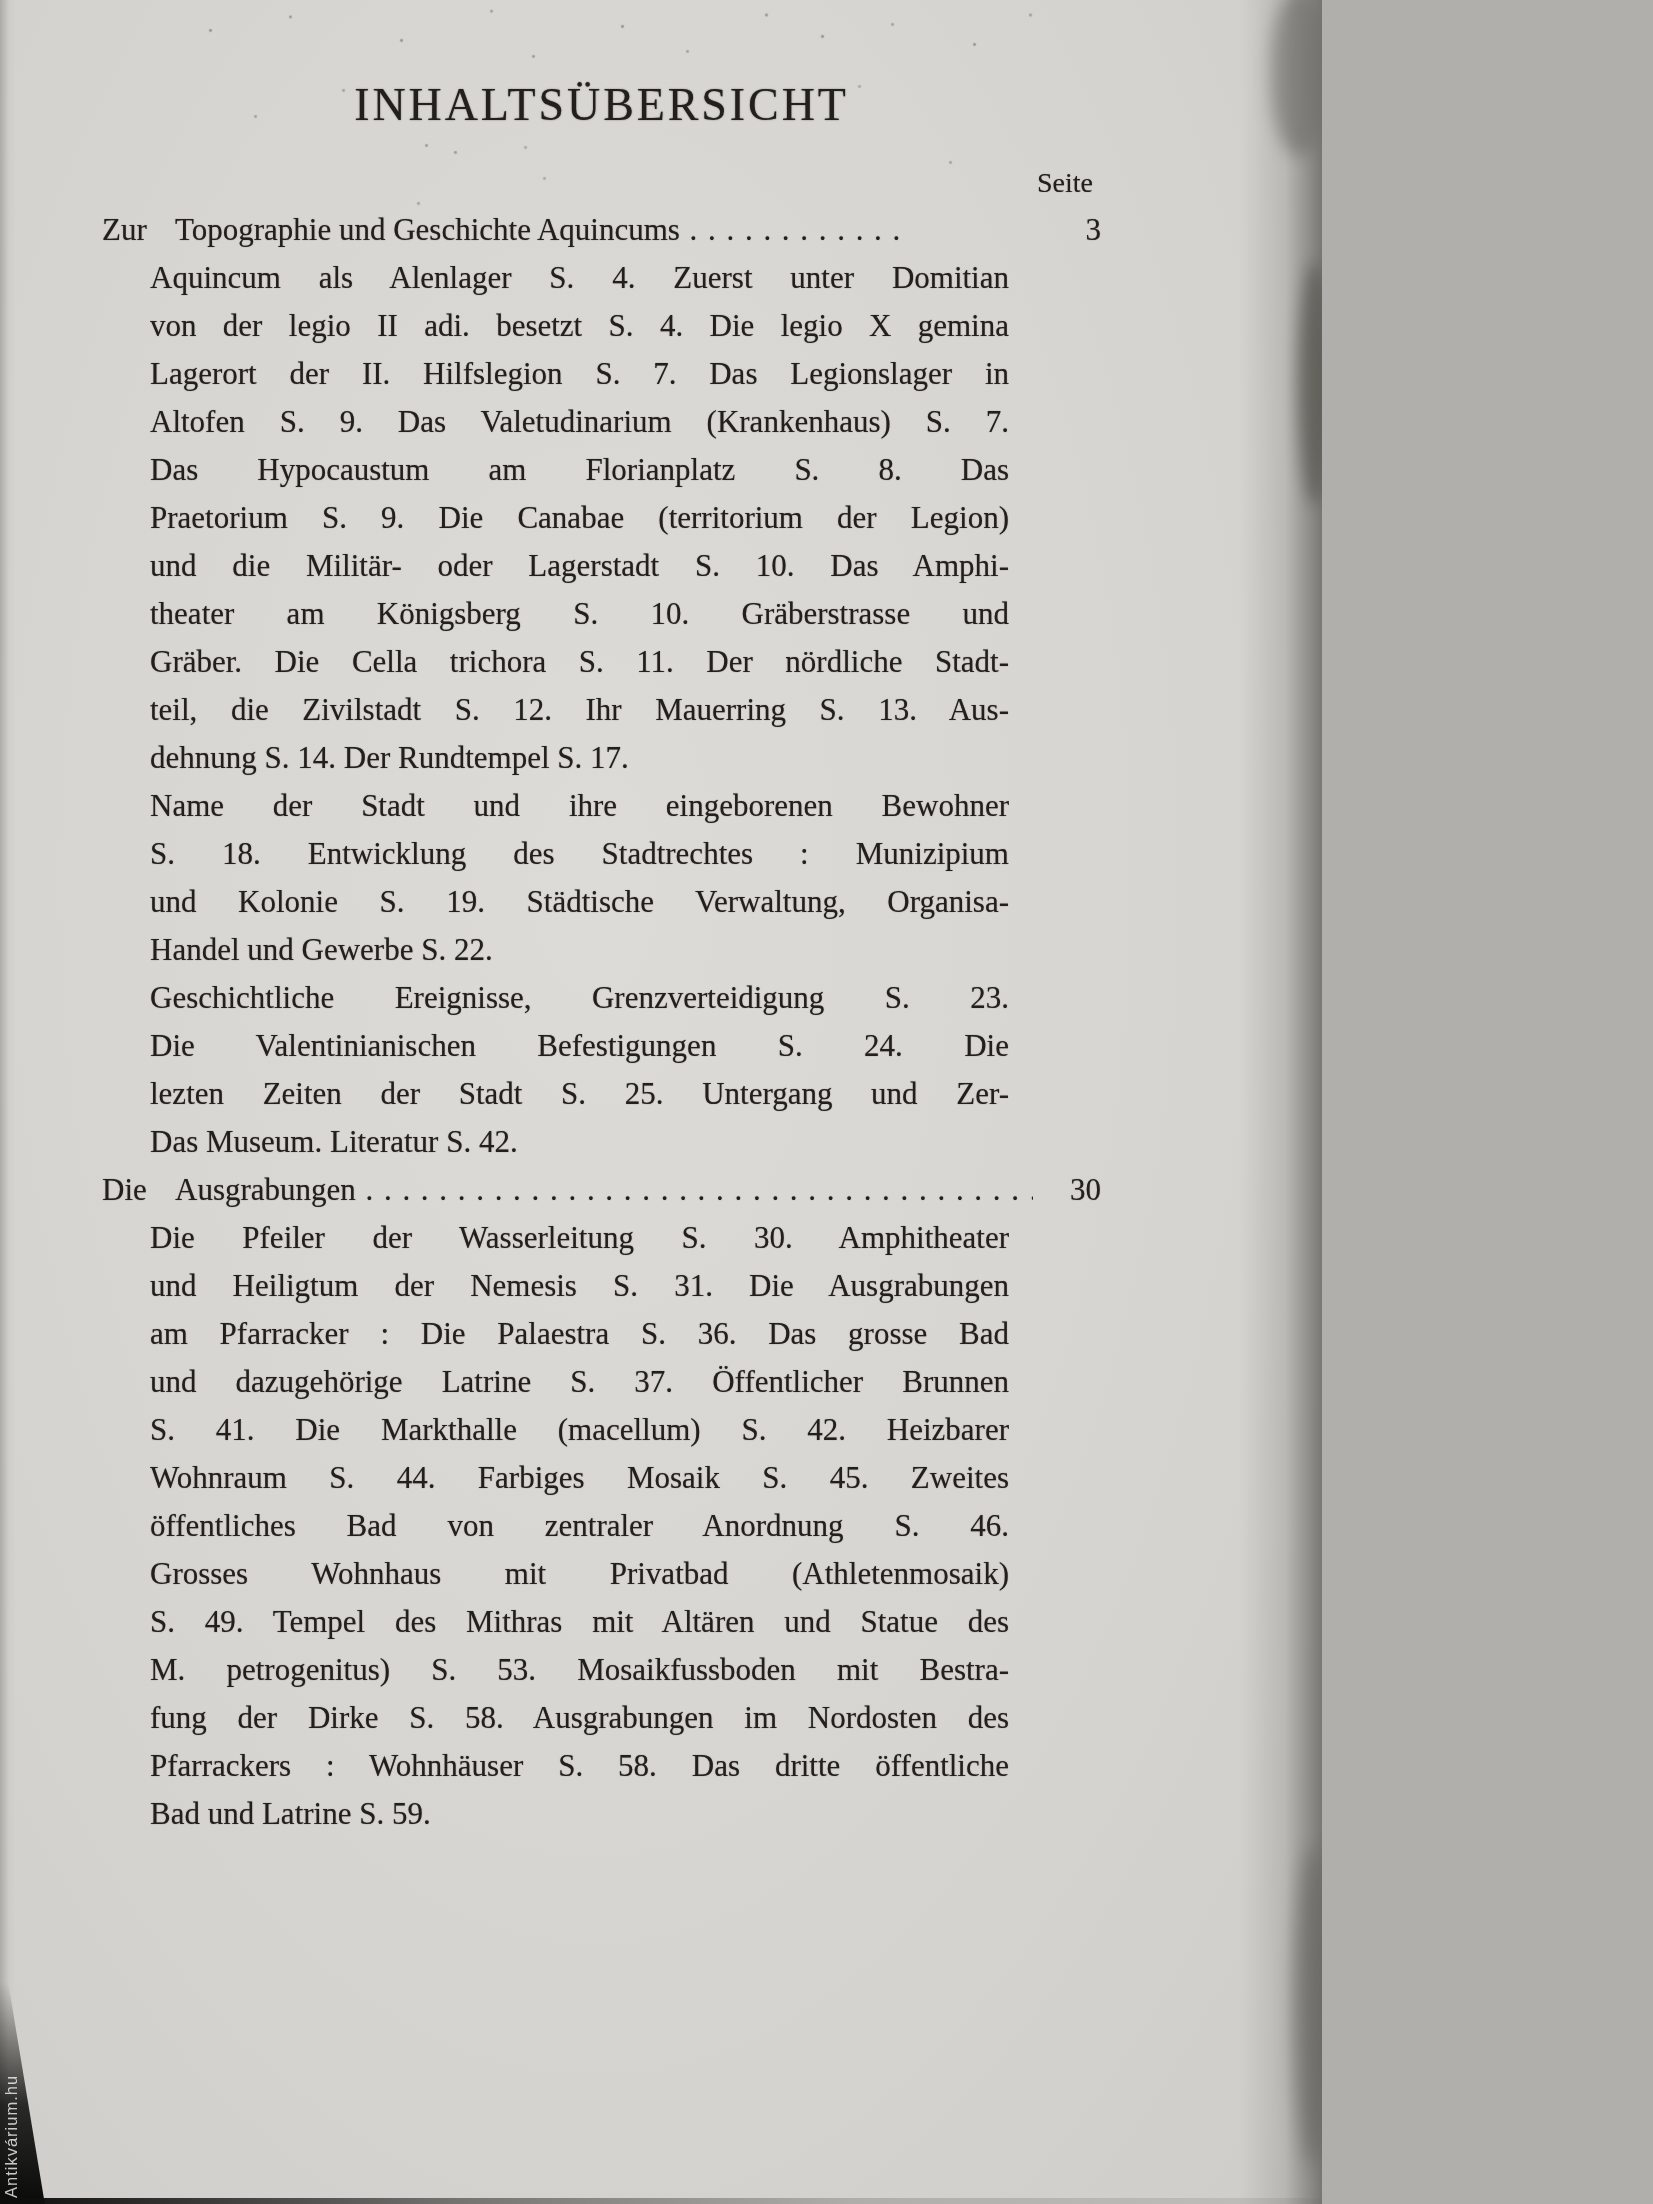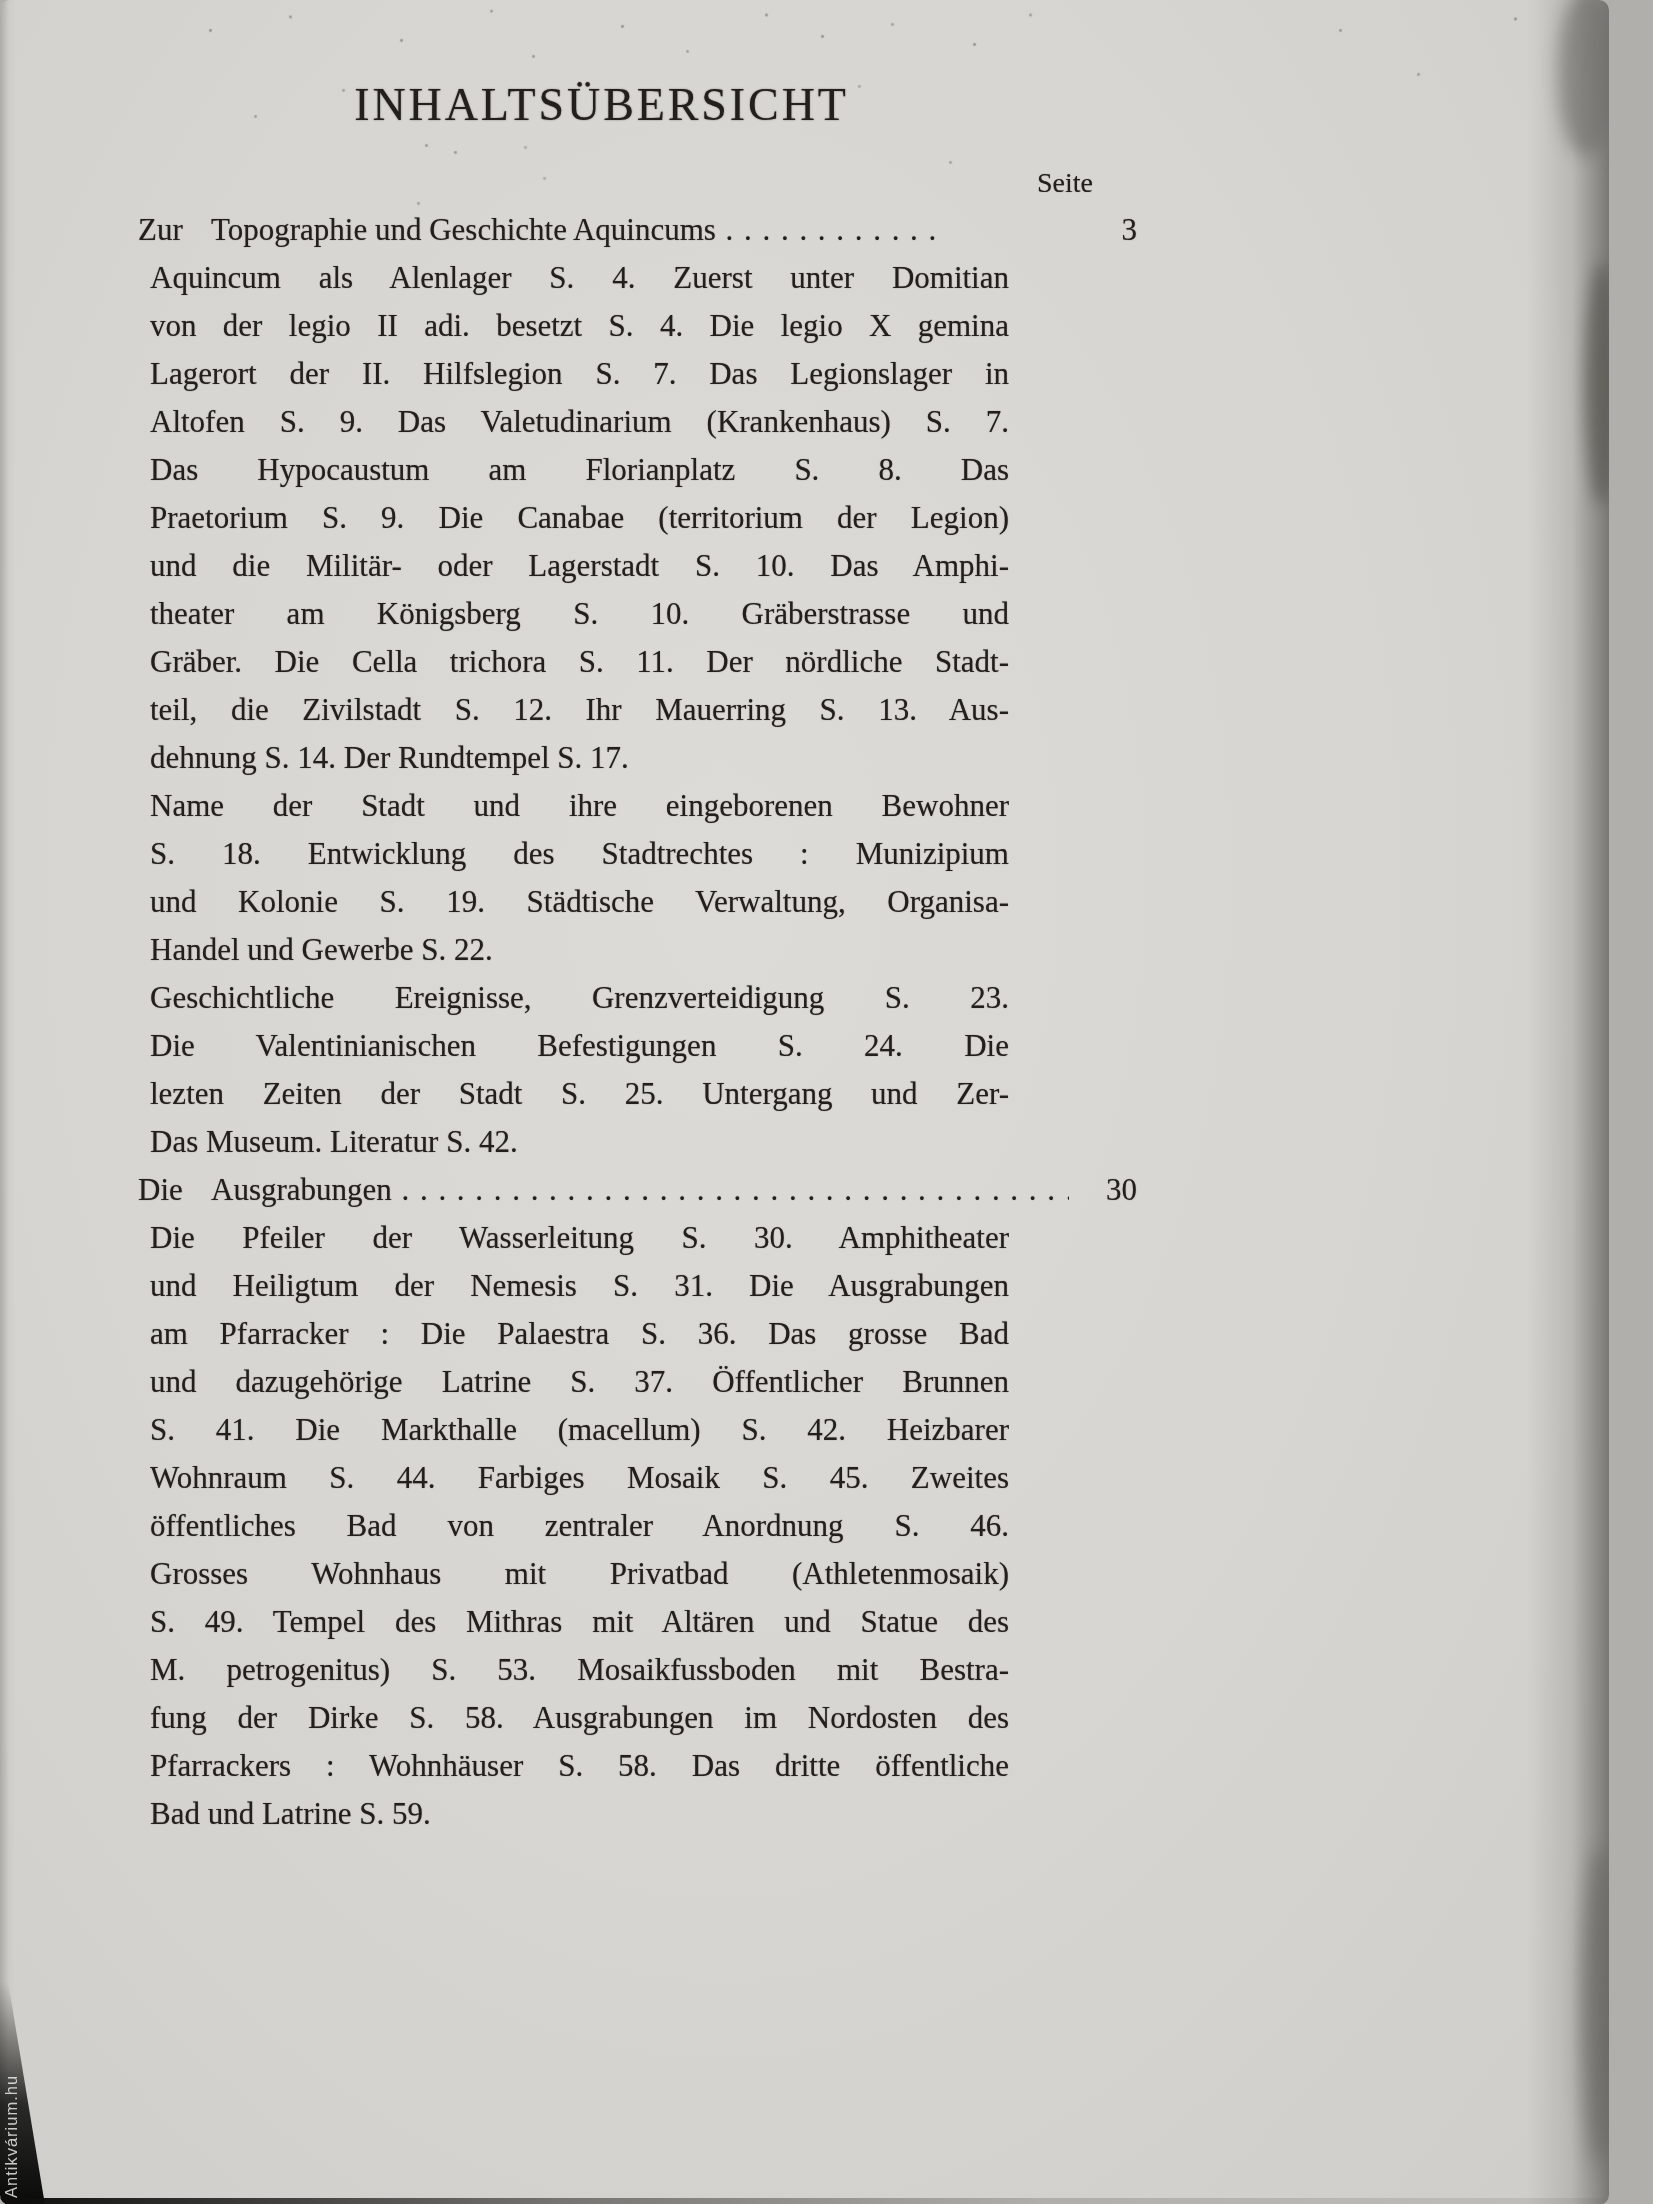--- a/index.html
+++ b/index.html
@@ -3,25 +3,24 @@
 <meta charset="utf-8">
 <style>
   html, body { margin: 0; padding: 0; }
   body {
     width: 1654px; height: 2205px;
     background: #b0afac;
     font-family: "Liberation Serif", "DejaVu Serif", serif;
   }
   .page {
     position: relative;
-    width: 1609px; height: 2205px;
+    width: 1322px; height: 2205px;
     overflow: hidden;
     background: radial-gradient(ellipse at 45% 40%, #dcdbd7 0%, #d6d5d1 55%, #cecdc9 100%);
     color: #221f1c;
-    border-radius: 10px;
   }
   .content {
     position: absolute;
     left: 102px; top: 0;
     width: 999px; height: 100%;
   }
   .title {
     position: absolute;
     top: 78px; left: 0; width: 100%;
     text-align: center;
@@ -45,21 +44,20 @@
     font-size: 31px;
     line-height: 48px;
     text-shadow: 0 0 1.1px rgba(34,31,28,0.55);
   }
   .toc-heading {
     display: flex;
     align-items: center;
     width: 999px;
     height: 48px;
     white-space: nowrap;
-    margin-left: 36px;
   }
   .toc-heading .prefix { flex: none; width: 73px; }
   .toc-heading .label  { flex: none; }
   .toc-heading .dots {
     flex: 1 1 auto;
     overflow: hidden;
     white-space: nowrap;
     letter-spacing: 10.7px;
     margin-left: 9.7px;
     min-width: 0;

